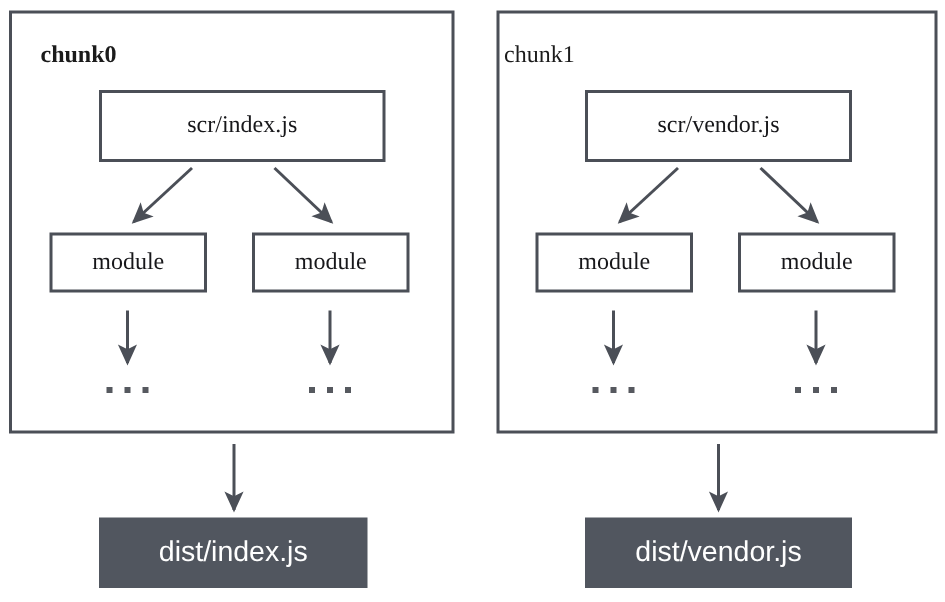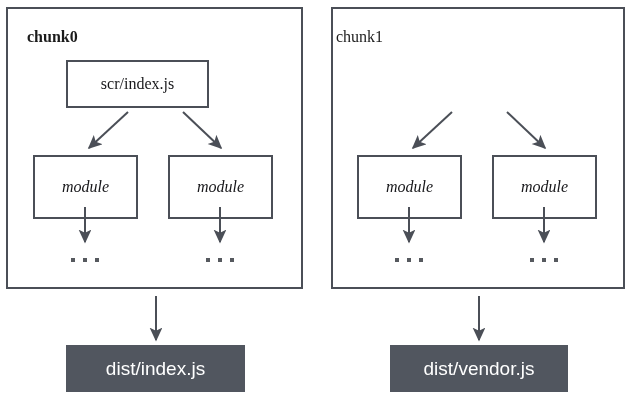--- a/index.html
+++ b/index.html
@@ -47,24 +47,24 @@
     display: flex;
     align-items: center;
     justify-content: center;
     color: #17171a;
     font-family: "Liberation Serif", "DejaVu Serif", serif;
     font-size: 16px;
     line-height: 1;
     white-space: nowrap;
   }
   .entry-box  { height: 48px; }
-  .module-box { height: 64px; font-size: 16px; font-style: italic; }
+  .module-box { height: 40px; font-size: 16px; }
 
   
-  #entry0          { left: 66px;  top: 60px;  width: 143px; }
+  #entry0          { left: 66px;  top: 60px;  width: 191px; }
   #module0-left    { left: 33px;  top: 155px; width: 105px; }
   #module0-right   { left: 168px; top: 155px; width: 105px; }
   
   #entry1          { left: 390px; top: 60px;  width: 178px; }
   #module1-left    { left: 357px; top: 155px; width: 105px; }
   #module1-right   { left: 492px; top: 155px; width: 105px; }
 
   
   .ellipsis {
     position: absolute;
@@ -132,20 +132,21 @@
   </div>
   <div class="ellipsis" id="dots0-right">
     <span></span>
     <span></span>
     <span></span>
   </div>
 
   <div class="chunk-box" id="chunk1-box"></div>
   <div class="chunk-label" id="chunk1-label">chunk1</div>
 
+  <div class="node-box entry-box" id="entry1">scr/vendor.js</div>
 
   <div class="node-box module-box" id="module1-left">module</div>
 
   <div class="node-box module-box" id="module1-right">module</div>
 
   <div class="ellipsis" id="dots1-left">
     <span></span>
     <span></span>
     <span></span>
   </div>

